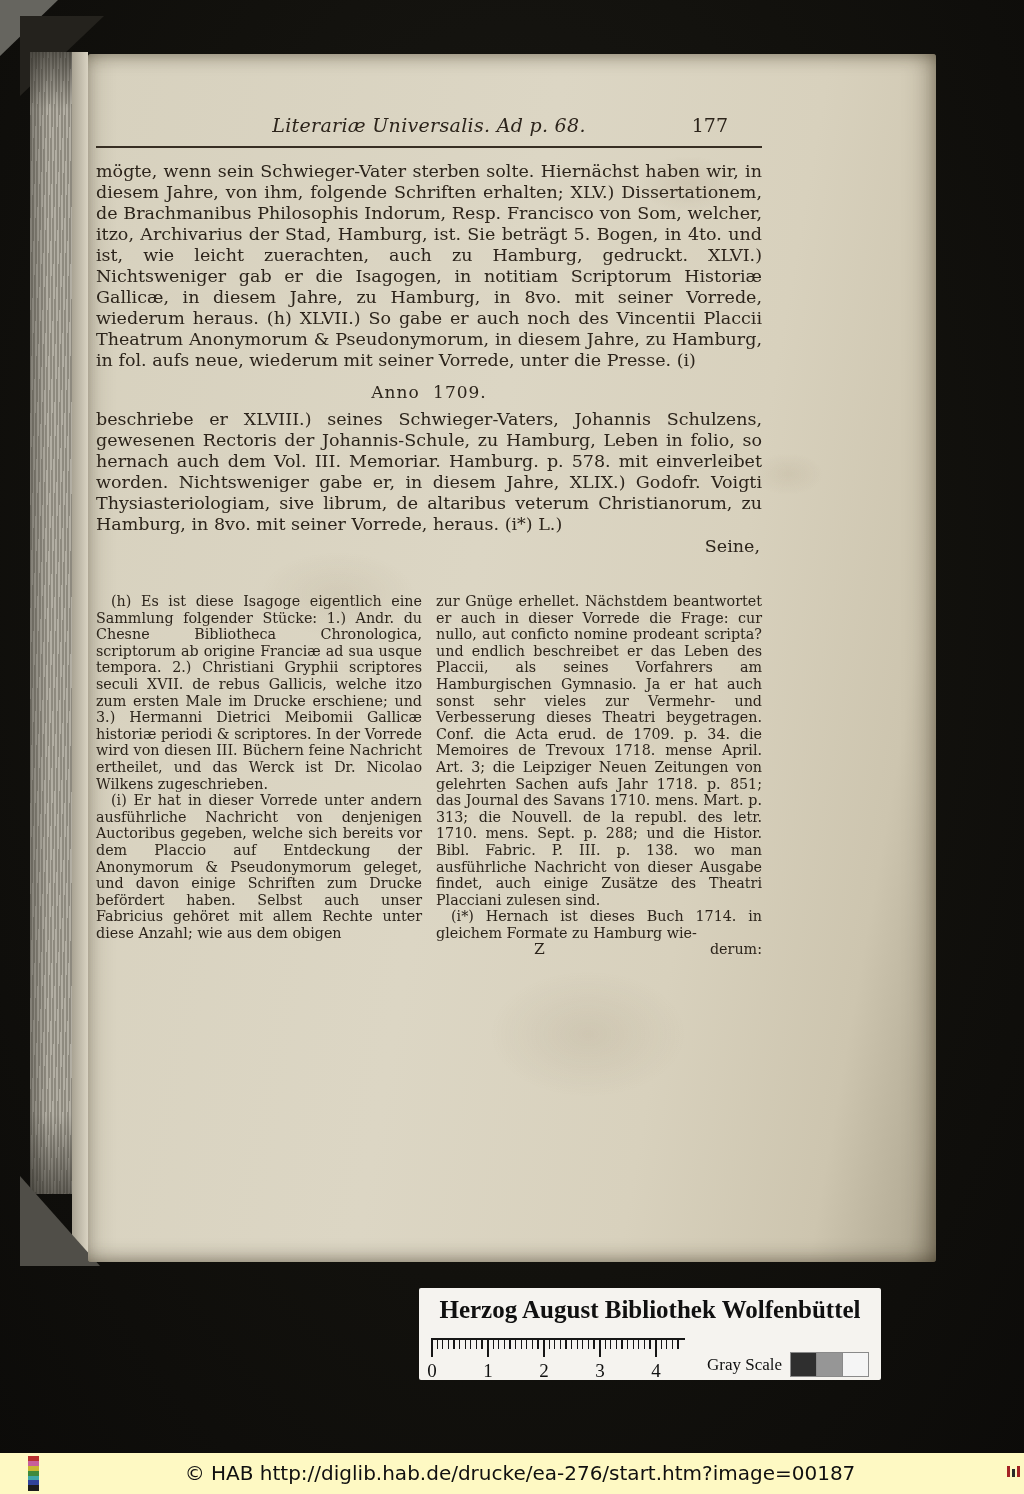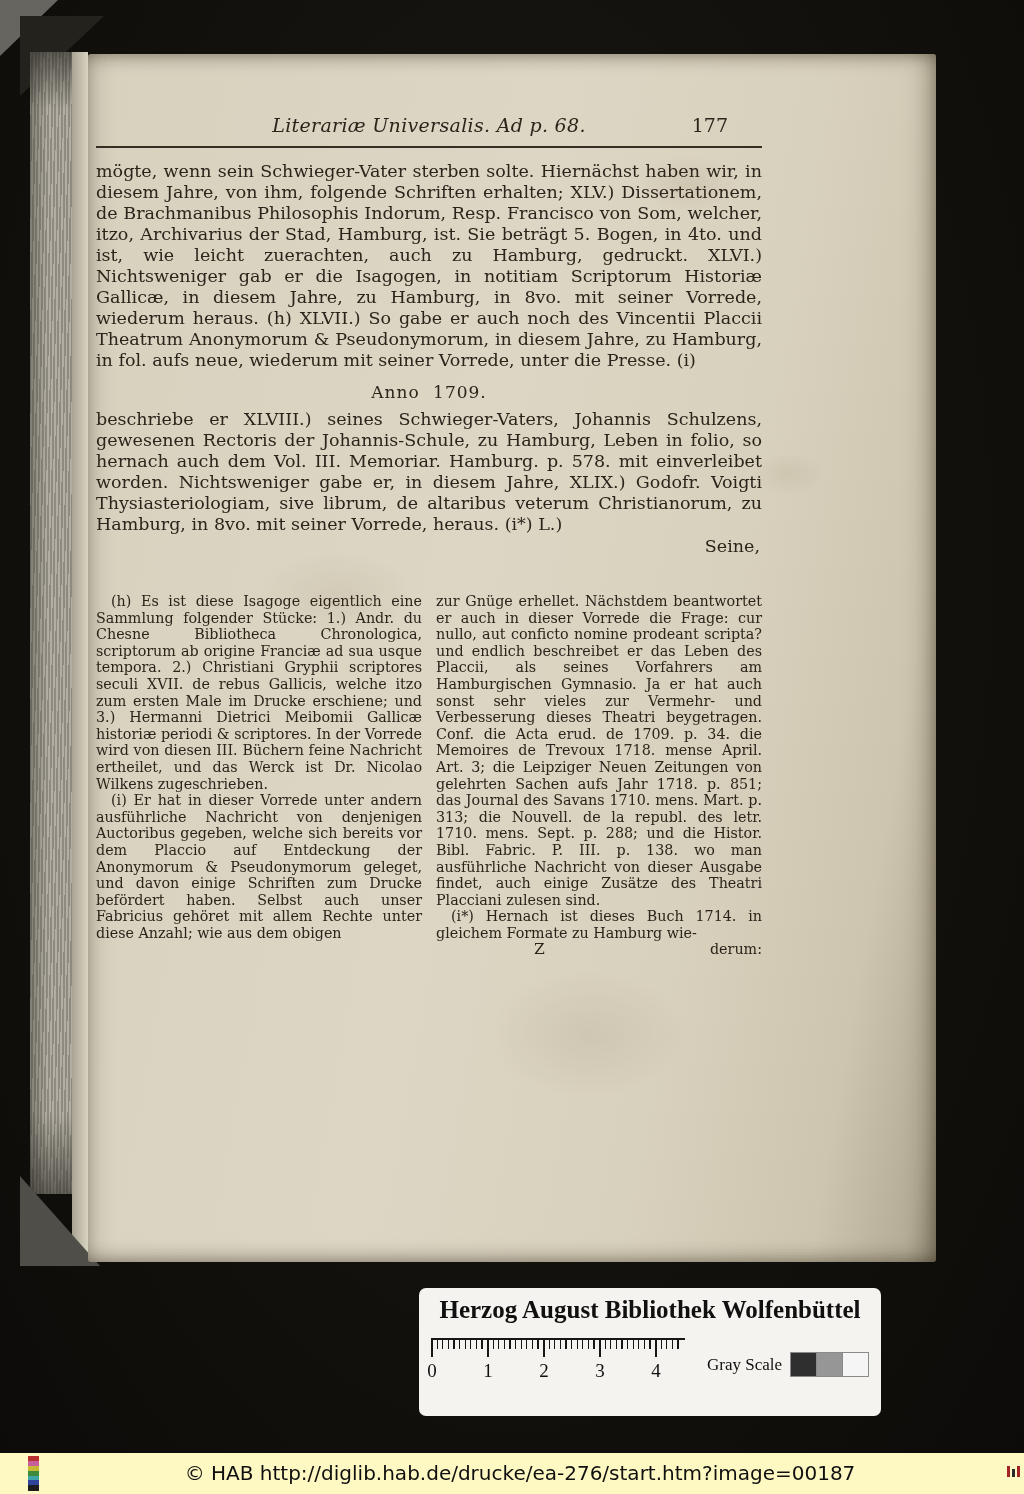--- a/index.html
+++ b/index.html
@@ -51,22 +51,22 @@
 
   .footnotes { display:flex; gap:14px; margin-top:36px; }
   .fn-col { width:326px; font-size:14.3px; line-height:16.6px; text-align:justify; }
   .fn-col p { margin:0; text-indent:15px; }
   .fn-col p.flush { text-indent:0; }
   .sig-row { display:flex; align-items:baseline; }
   .sig-mark { margin-left:98px; font-size:15.5px; }
   .col-catchword { margin-left:auto; font-size:14.3px; }
 
   
-  .calibration-card { position:absolute; left:419px; top:1288px; width:462px; height:128px;
-    background:#f5f3ef; border-radius:7px; }
+  .calibration-card { position:absolute; left:419px; top:1288px; width:462px; height:92px;
+    background:#f5f3ef; border-radius:2px; }
   .card-title { font-family:"Liberation Serif", serif; font-weight:700; font-size:25px;
     text-align:center; margin-top:8px; color:#101010; }
   .ruler { position:absolute; left:12px; top:50px; width:254px; height:48px; border-top:2px solid #161616; }
   .ticks-minor { position:absolute; left:0; top:0; width:250px; height:9px;
     background:repeating-linear-gradient(to right, #161616 0 1.3px, transparent 1.3px 5.6px); }
   .ticks-major { position:absolute; left:0; top:0; width:228px; height:17px;
     background:repeating-linear-gradient(to right, #161616 0 1.7px, transparent 1.7px 56px); }
   .ruler-number { position:absolute; top:20px; transform:translateX(-50%);
     font-family:"Liberation Serif", serif; font-size:19px; color:#101010; }
   .rn-0{left:1px} .rn-1{left:57px} .rn-2{left:113px} .rn-3{left:169px} .rn-4{left:225px}

